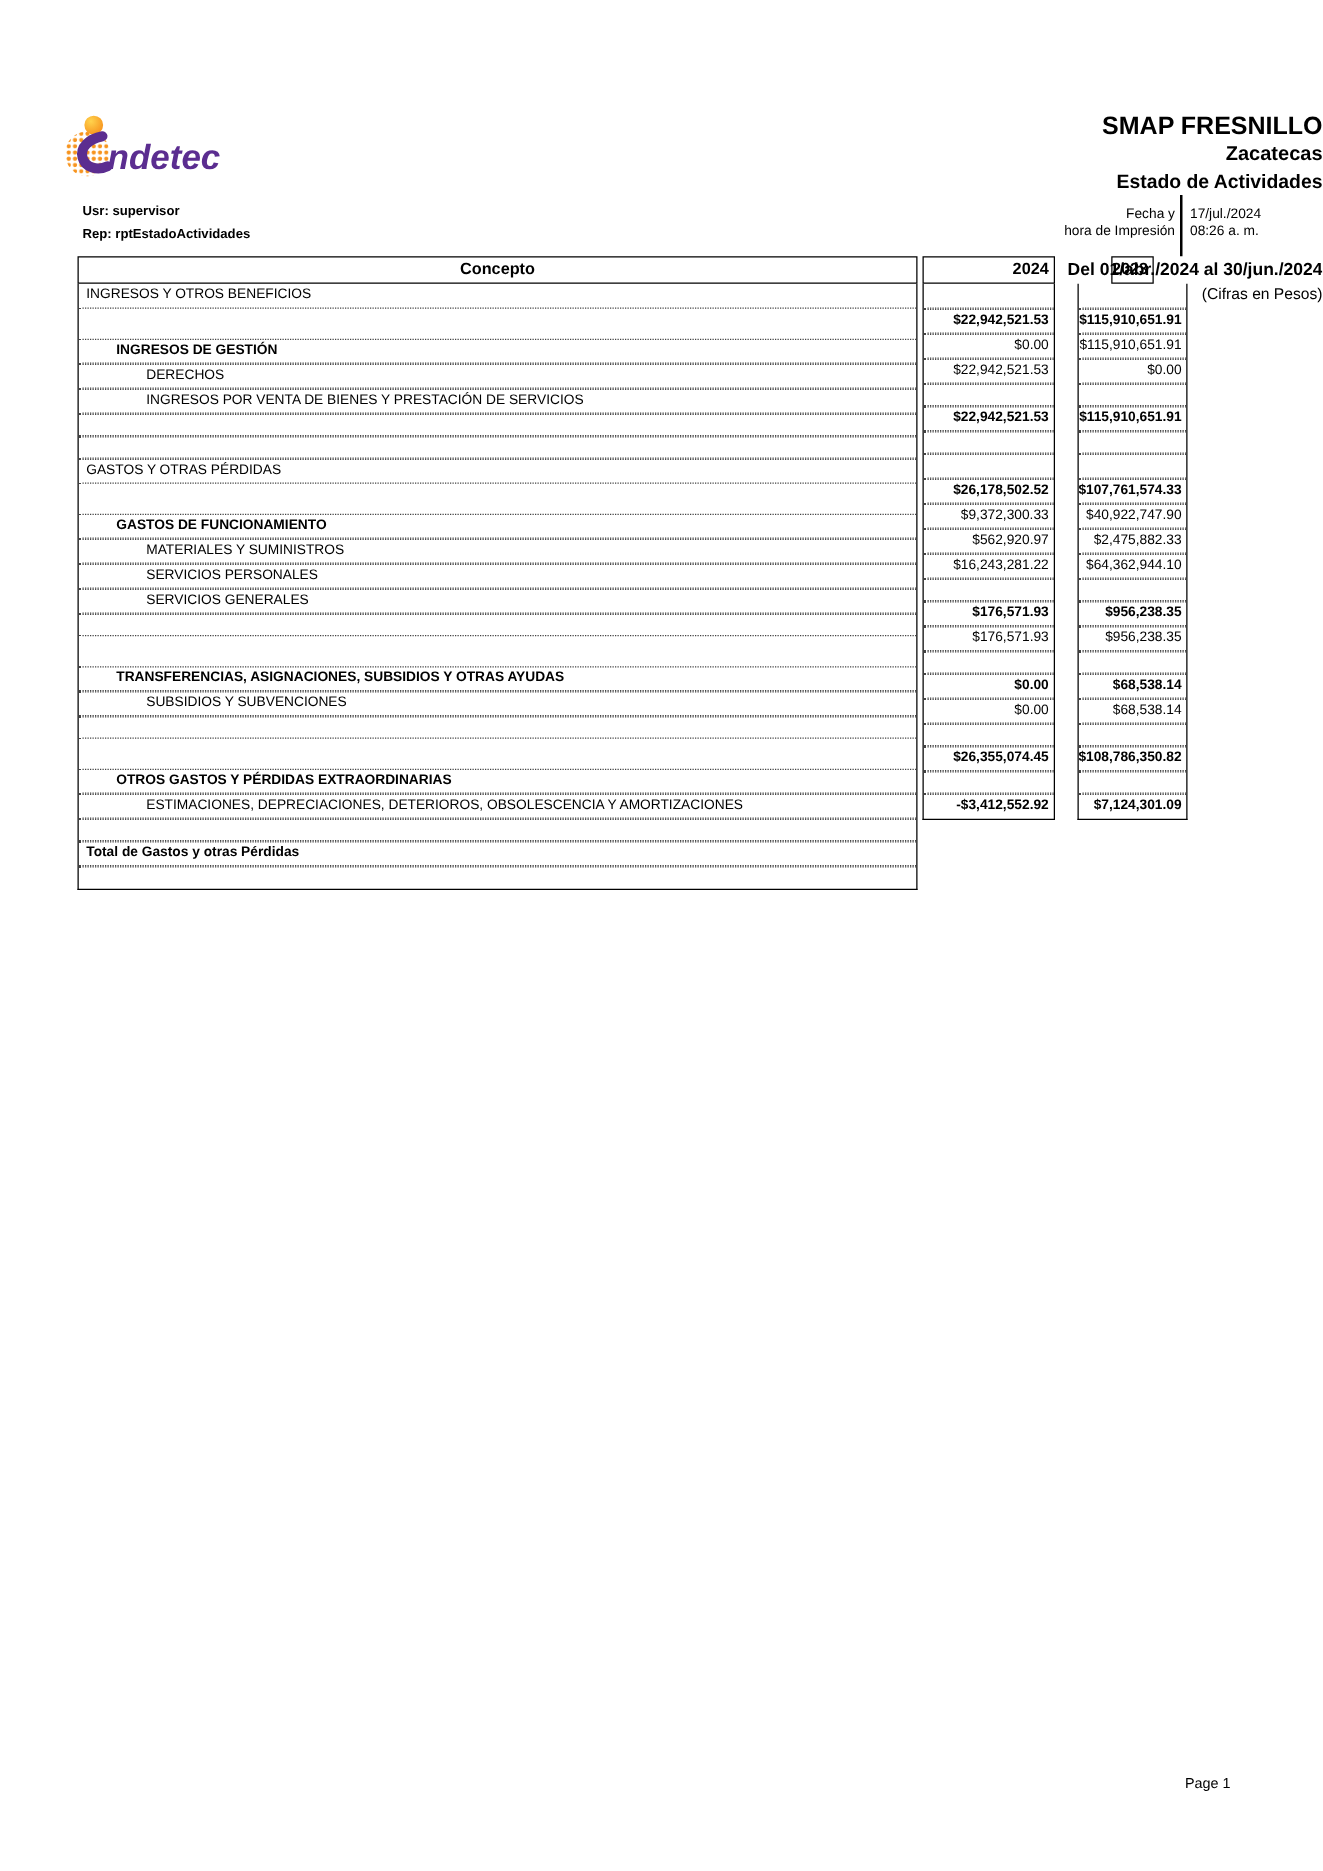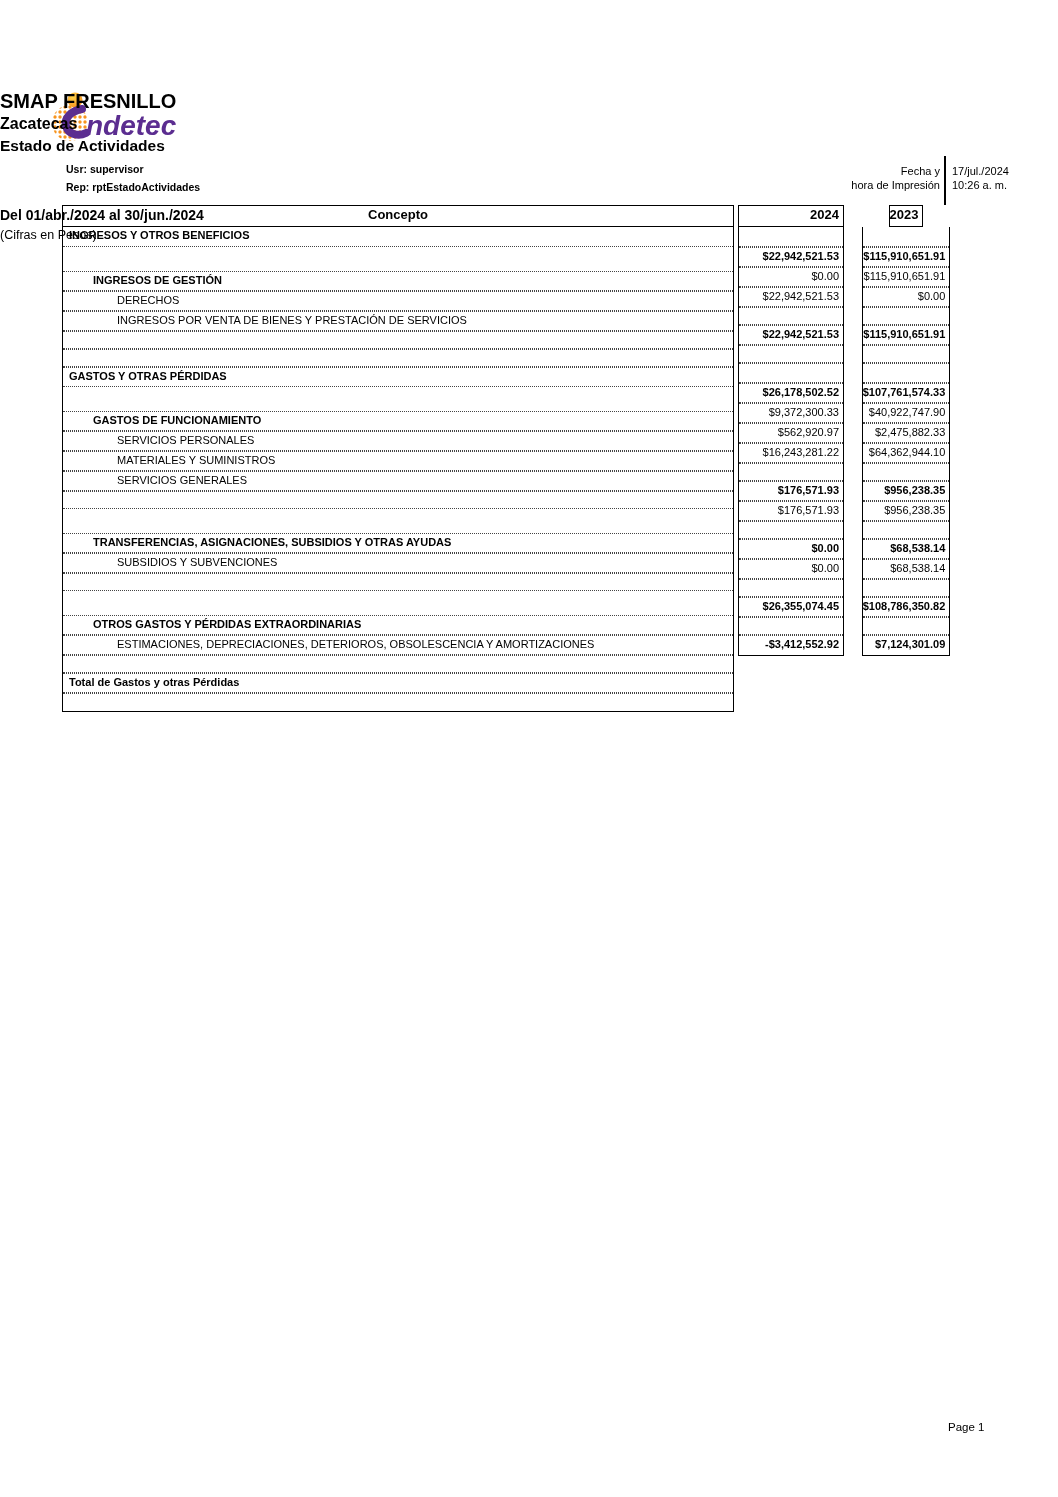--- a/index.html
+++ b/index.html
@@ -6,21 +6,21 @@
   .page{
     position:relative;
     width:1058px;height:1497px;
     background:#ffffff;
     font-family:"Liberation Sans", sans-serif;
     color:#000;
     overflow:hidden;
   }
   
   .logo{position:absolute;left:48px;top:90px;width:152px;height:56px;}
-  .titles{position:absolute;left:0;top:90px;width:1058px;text-align:left;}
+  .titles{position:absolute;left:0;top:90px;width:1058px;text-align:right;}
   .t-org{font-size:20px;font-weight:bold;line-height:23px;}
   .t-state{font-size:16px;font-weight:bold;line-height:22px;}
   .t-report{font-size:15.5px;font-weight:bold;line-height:22px;}
   .t-period{font-size:14px;font-weight:bold;line-height:21px;margin-top:48px;}
   .t-units{font-size:12.5px;line-height:19px;}
   .userblock{position:absolute;left:66px;top:160px;font-size:10.5px;line-height:18px;font-weight:bold;}
   .printlabels{position:absolute;left:780px;top:164px;width:160px;text-align:right;font-size:11px;line-height:14px;}
   .printvalues{position:absolute;left:952px;top:164px;width:90px;text-align:left;font-size:11px;line-height:14px;}
   .vdivider{position:absolute;left:944px;top:156px;width:2px;height:49px;background:#000;}
   
@@ -43,21 +43,21 @@
   }
   .r{
     box-sizing:border-box;height:20px;
     font-size:11px;line-height:17px;
     border-top:1px dotted #444;border-bottom:1px dotted #444;
     white-space:nowrap;overflow:hidden;
   }
   .r:first-child{border-top:none;}
   .r:last-child{border-bottom:none;}
   .spacer{height:18px;}
-  .lvl0{padding-left:6px;font-weight:bold;}
+  .lvl0{padding-left:6px;font-weight:normal;}
   .lvl1{padding-left:30px;font-weight:bold;margin-top:24px;}
   .lvl2{padding-left:54px;}
   .tot{padding-left:6px;font-weight:bold;}
   .val{text-align:right;padding-right:4px;}
   .b{font-weight:bold;}
   
   .pagefoot{position:absolute;left:948px;top:1421px;font-size:11.5px;}
 </style>
 </head>
 <body>
@@ -93,38 +93,38 @@
     <div>Rep: rptEstadoActividades</div>
   </div>
 
   <div class="printlabels">
     <div>Fecha y</div>
     <div>hora de Impresión</div>
   </div>
   <div class="vdivider"></div>
   <div class="printvalues">
     <div>17/jul./2024</div>
-    <div>10:26 a. m.</div>
+    <div>08:26 a. m.</div>
   </div>
 
   <div class="tbl">
 
     <div class="col col-concept">
       <div class="hcell hc-center">Concepto</div>
       <div class="cbody">
         <div class="r lvl0">INGRESOS Y OTROS BENEFICIOS</div>
         <div class="r lvl1">INGRESOS DE GESTIÓN</div>
         <div class="r lvl2">DERECHOS</div>
         <div class="r lvl2">INGRESOS POR VENTA DE BIENES Y PRESTACIÓN DE SERVICIOS</div>
         <div class="r spacer"></div>
         <div class="r spacer"></div>
         <div class="r lvl0">GASTOS Y OTRAS PÉRDIDAS</div>
         <div class="r lvl1">GASTOS DE FUNCIONAMIENTO</div>
+        <div class="r lvl2">MATERIALES Y SUMINISTROS</div>
         <div class="r lvl2">SERVICIOS PERSONALES</div>
-        <div class="r lvl2">MATERIALES Y SUMINISTROS</div>
         <div class="r lvl2">SERVICIOS GENERALES</div>
         <div class="r spacer"></div>
         <div class="r lvl1">TRANSFERENCIAS, ASIGNACIONES, SUBSIDIOS Y OTRAS AYUDAS</div>
         <div class="r lvl2">SUBSIDIOS Y SUBVENCIONES</div>
         <div class="r spacer"></div>
         <div class="r lvl1">OTROS GASTOS Y PÉRDIDAS EXTRAORDINARIAS</div>
         <div class="r lvl2">ESTIMACIONES, DEPRECIACIONES, DETERIOROS, OBSOLESCENCIA Y AMORTIZACIONES</div>
         <div class="r spacer"></div>
         <div class="r tot">Total de Gastos y otras Pérdidas</div>
         <div class="r spacer"></div>

